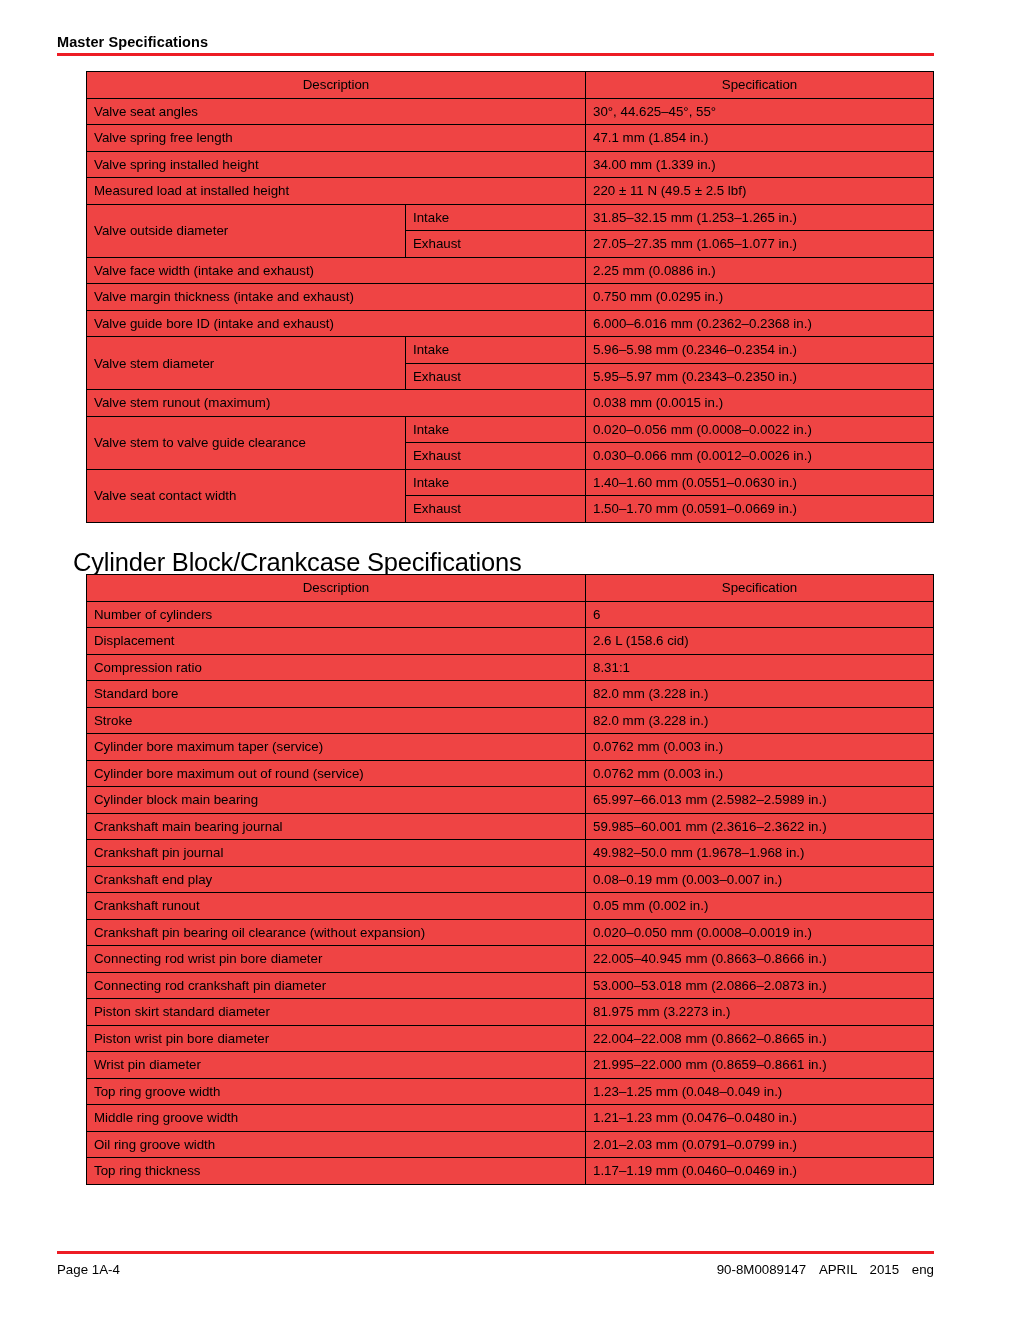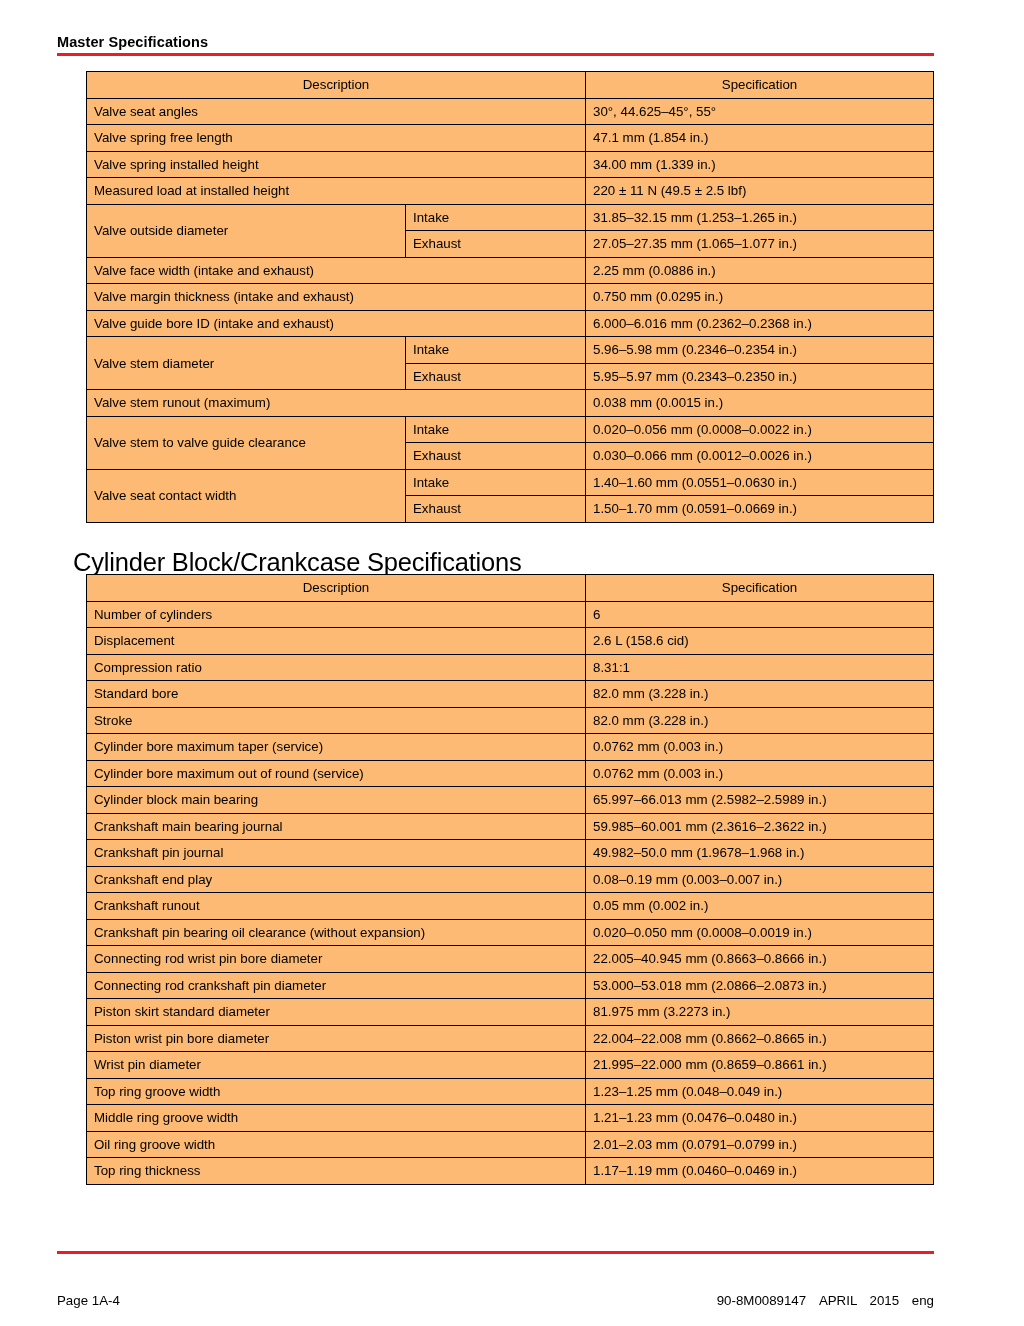--- a/index.html
+++ b/index.html
@@ -53,21 +53,21 @@
     line-height: 30px;
     margin: 16px;
     white-space: nowrap;
   }
 
   
   .spec-table {
     position: absolute;
     border-collapse: collapse;
     table-layout: fixed;
-    background: #fdba74;
+    background: #ef4444;
   }
   .spec-table col.c-desc   { width: 319px; }
   .spec-table col.c-sub    { width: 180px; }
   .spec-table col.c-spec   { width: 348px; }
 
   .spec-table td, .spec-table th {
     border: 1.6px solid #000;
     font-size: 13.3px;
     font-weight: normal;
     line-height: 15px;
@@ -101,21 +101,21 @@
   }
   .footer .rule-red { height: 2.6px; }
   .footer-row {
     display: flex;
     justify-content: space-between;
     align-items: baseline;
     margin-top: 8px;
     font-size: 13.3px;
     line-height: 16px;
   }
-  .footer-left  { text-align: left; white-space: nowrap; margin-top: 31px; }
+  .footer-left  { text-align: left; white-space: nowrap; }
   .footer-right { text-align: left; white-space: nowrap; }
   .footer-right span { margin-left: 9px; }
   .footer-right span:first-child { margin-left: 0; }
 </style>
 </head>
 <body>
 
 <div class="page">
 
   <div class="runhead">

